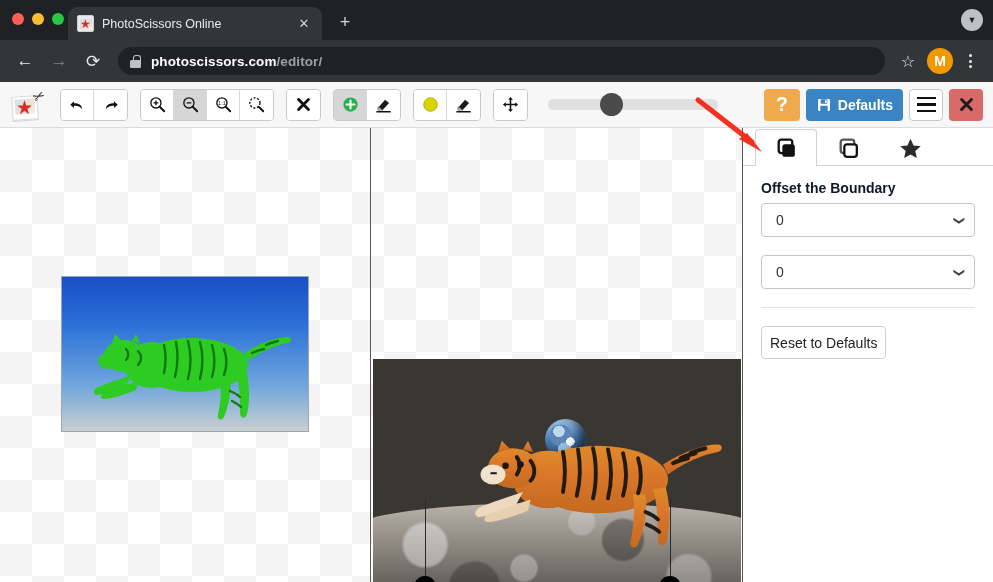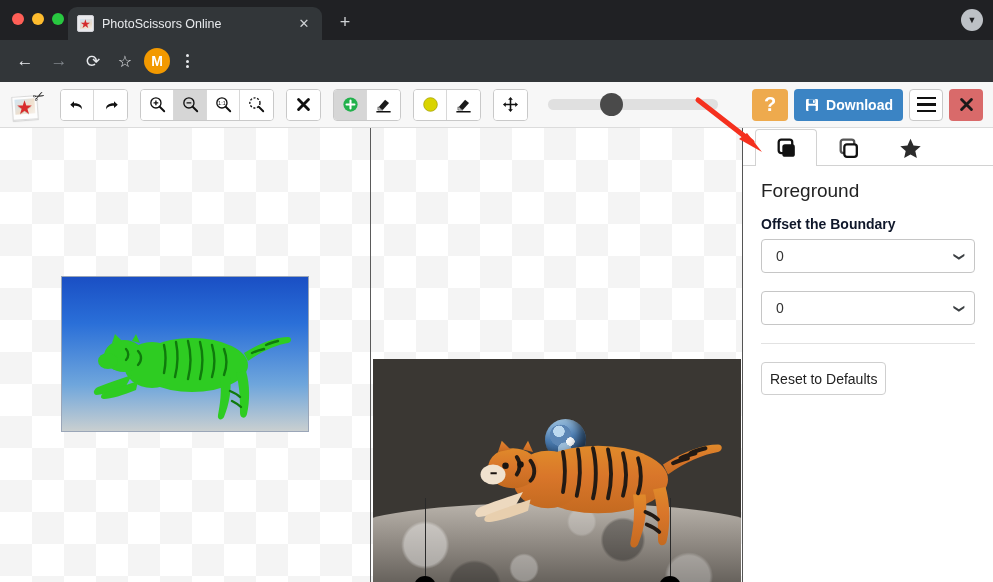--- a/index.html
+++ b/index.html
@@ -327,20 +327,24 @@
     <div class="newtab">+</div>
 
     <div class="tabstrip-right">▼</div>
   </div>
 
   <div class="omnibar">
     <div class="navbtn">←</div>
     <div class="navbtn disabled">→</div>
     <div class="navbtn">⟳</div>
 
+    <div class="urlbox">
+      <span class="lock"></span>
+      <span class="url"><span>photoscissors.com</span><span class="path">/editor/</span></span>
+    </div>
 
     <div class="star-ico">☆</div>
     <div class="avatar">M</div>
     <div class="kebab">
         <i></i>
         <i></i>
         <i></i>
       </div>
   </div>
 
@@ -451,21 +455,21 @@
 
     <div class="toolbar-right">
       <div class="btn-help">?</div>
       <div class="btn-download">
         <svg width="16" height="16" viewBox="0 0 24 24">
             <rect x="3" y="3" width="18" height="18" rx="2" fill="#fff"></rect>
             <rect x="7" y="3.5" width="10" height="6.5" rx="1" fill="#3b84c4"></rect>
             <rect x="6.5" y="13" width="11" height="8" rx="1" fill="#3b84c4"></rect>
             <rect x="13.5" y="4.8" width="2.6" height="4" fill="#fff"></rect>
           </svg>
-        <span>Download</span>
+        <span>Defaults</span>
       </div>
       <div class="btn-menu">
           <i></i>
           <i></i>
           <i></i>
         </div>
       <div class="btn-close">
         <svg width="17" height="17" viewBox="0 0 24 24">
             <path d="M5 5 L19 19 M19 5 L5 19" stroke="#1a1a1a" stroke-width="4" stroke-linecap="round"></path>
           </svg>
@@ -593,21 +597,20 @@
           </svg>
         </div>
         <div class="ptab">
           <svg width="25" height="25" viewBox="0 0 24 24">
             <path d="M12 2.6 L14.9 9.1 L21.8 9.8 L16.6 14.4 L18.1 21.2 L12 17.7 L5.9 21.2 L7.4 14.4 L2.2 9.8 L9.1 9.1 Z" fill="#2b2b2b"></path>
           </svg>
         </div>
       </div>
 
       <div class="panel-body">
-        <div class="panel-title">Foreground</div>
 
         <div class="field-label">Offset the Boundary</div>
         <div class="select">
           <span>0</span>
           <span class="chev">❯</span>
         </div>
 
         <div class="select">
           <span>0</span>
           <span class="chev">❯</span>

